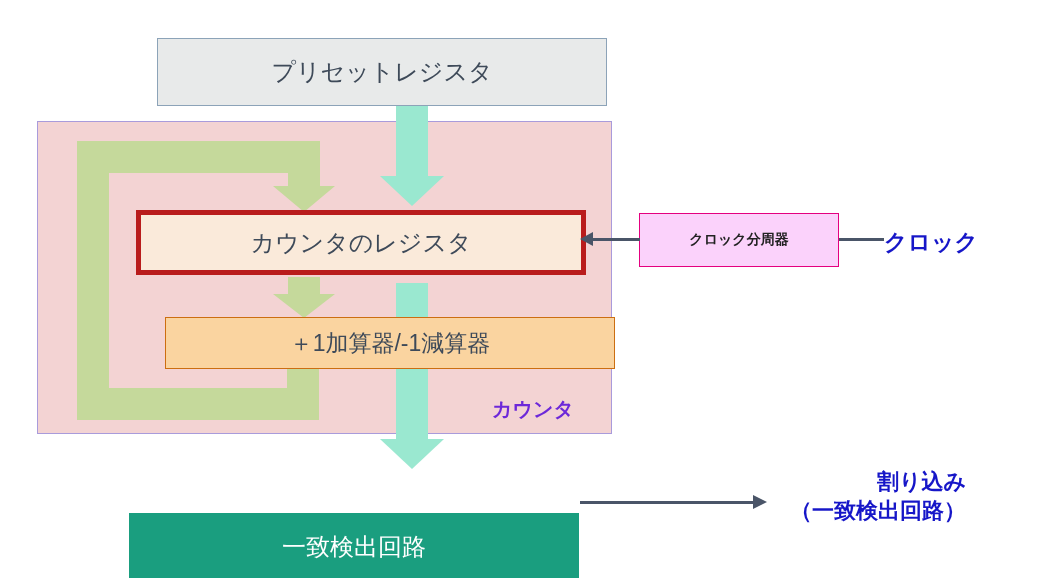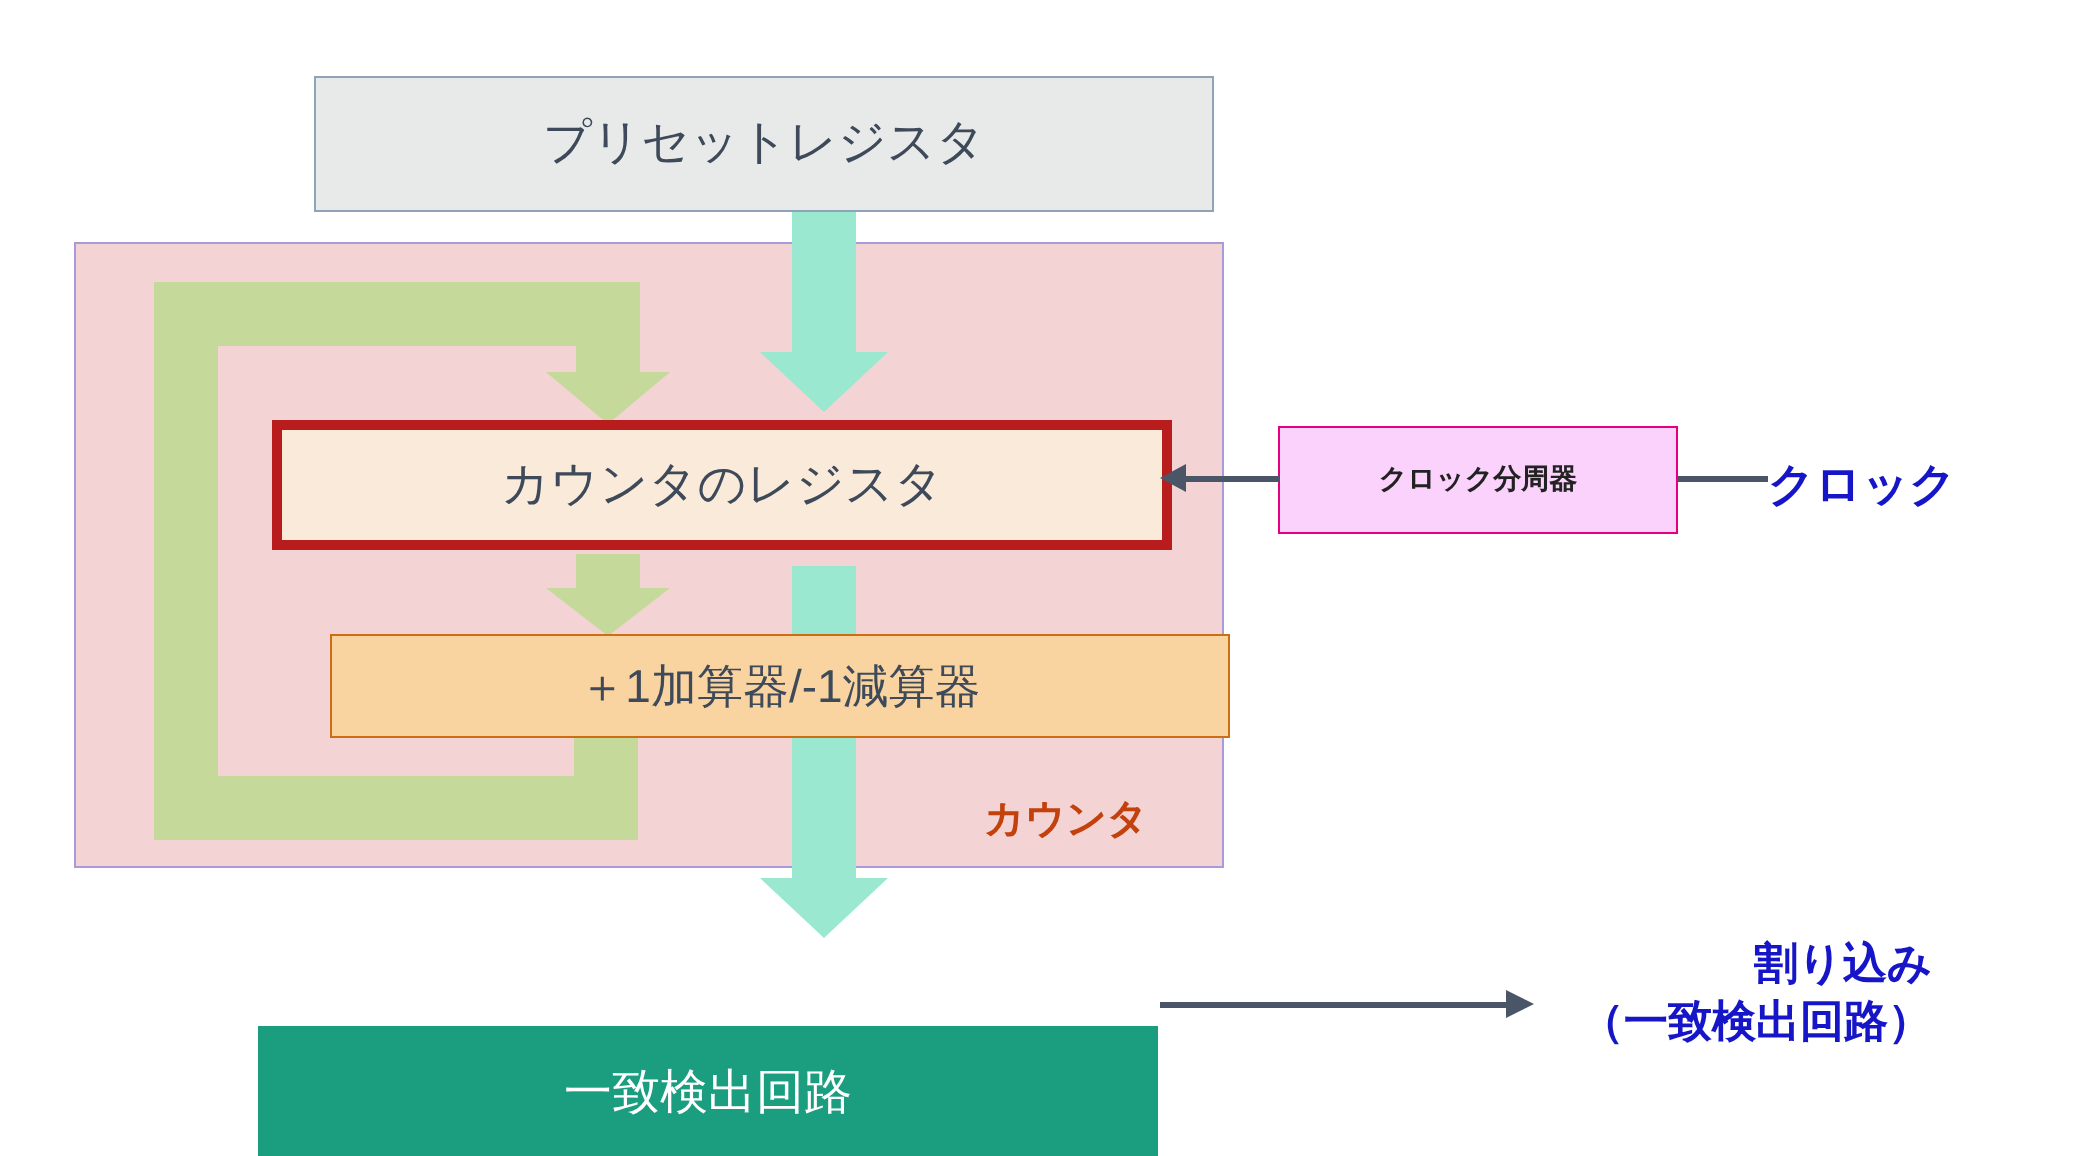--- a/index.html
+++ b/index.html
@@ -87,21 +87,21 @@
     border: 1.5px solid #E4007F;
     color: #222222;
     font-size: 14px;
     font-weight: bold;
     z-index: 6;
   }
 
   
   .counter-label {
     left: 492px; top: 396px;
-    color: #c2410c;
+    color: #6d28d9;
     font-size: 20px;
     font-weight: bold;
     z-index: 7;
   }
   .clock-label {
     left: 884px; top: 227px;
     color: #1616C8;
     font-size: 23px;
     font-weight: bold;
     z-index: 7;

